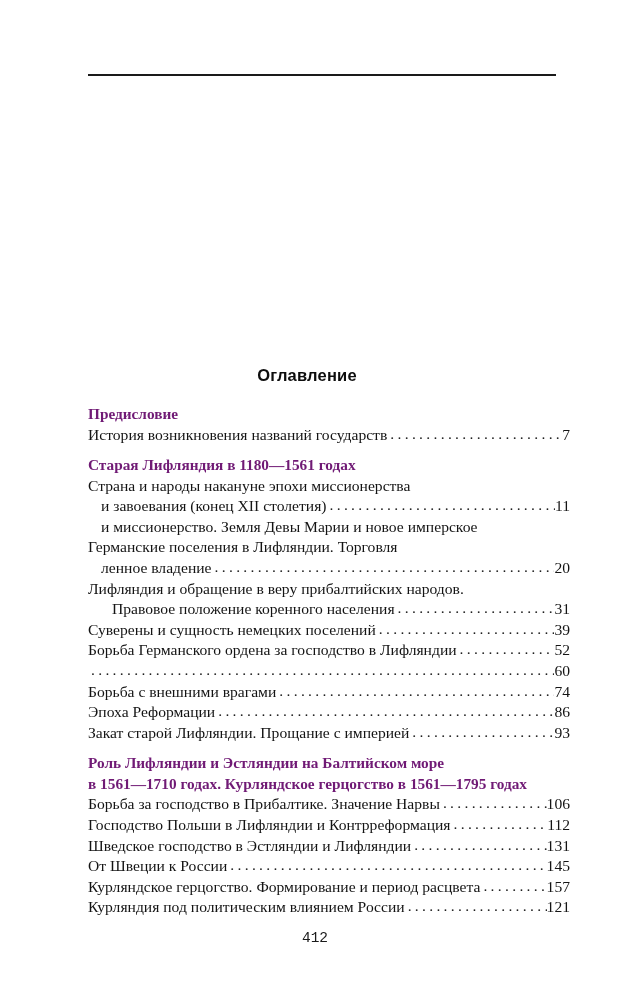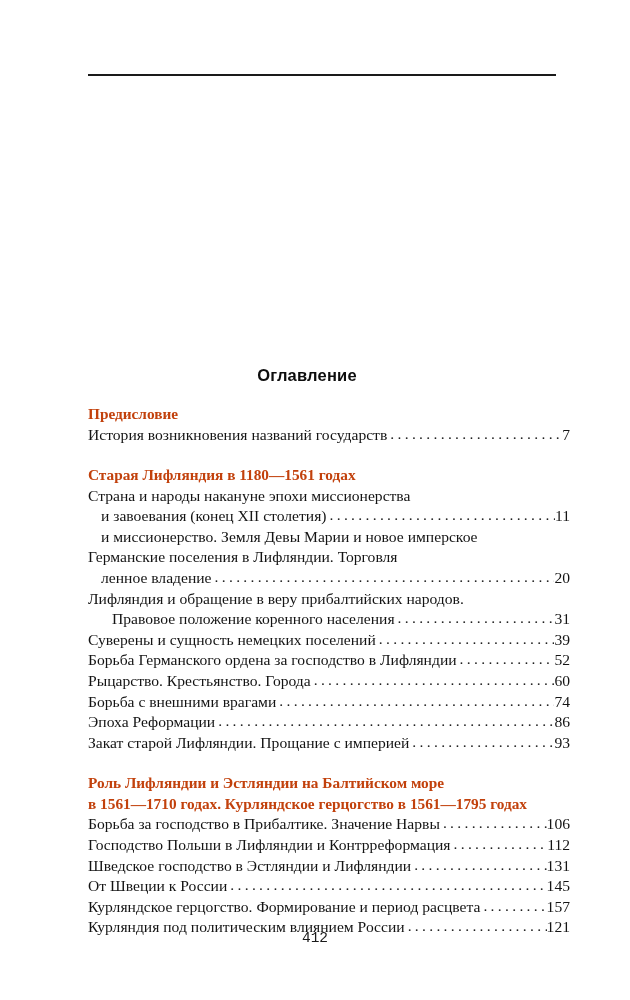--- a/index.html
+++ b/index.html
@@ -50,28 +50,28 @@
     position: absolute;
     left: 88px;
     top: 404px;
     width: 482px;
   }
 
   .section {
     margin: 0;
   }
   .section + .section {
-    margin-top: 20px;
+    margin-top: 10px;
   }
 
   .section-heading {
     font-weight: bold;
     font-size: 15.3px;
     line-height: 20.5px;
-    color: #c2410c;
+    color: #701a75;
     white-space: nowrap;
   }
 
   .entry {
     font-size: 15.6px;
     line-height: 20.6px;
     color: #141414;
     display: block;
     position: relative;
   }
@@ -192,21 +192,20 @@
         </div>
         <div class="entry">
           <div class="row">
             <span class="row-text">Борьба Германского ордена за господство в Лифляндии</span>
             <span class="leader"></span>
             <span class="pageno">52</span>
           </div>
         </div>
         <div class="entry">
           <div class="row">
-            <span class="row-text">Рыцарство. Крестьянство. Города</span>
             <span class="leader"></span>
             <span class="pageno">60</span>
           </div>
         </div>
         <div class="entry">
           <div class="row">
             <span class="row-text">Борьба с внешними врагами</span>
             <span class="leader"></span>
             <span class="pageno">74</span>
           </div>

